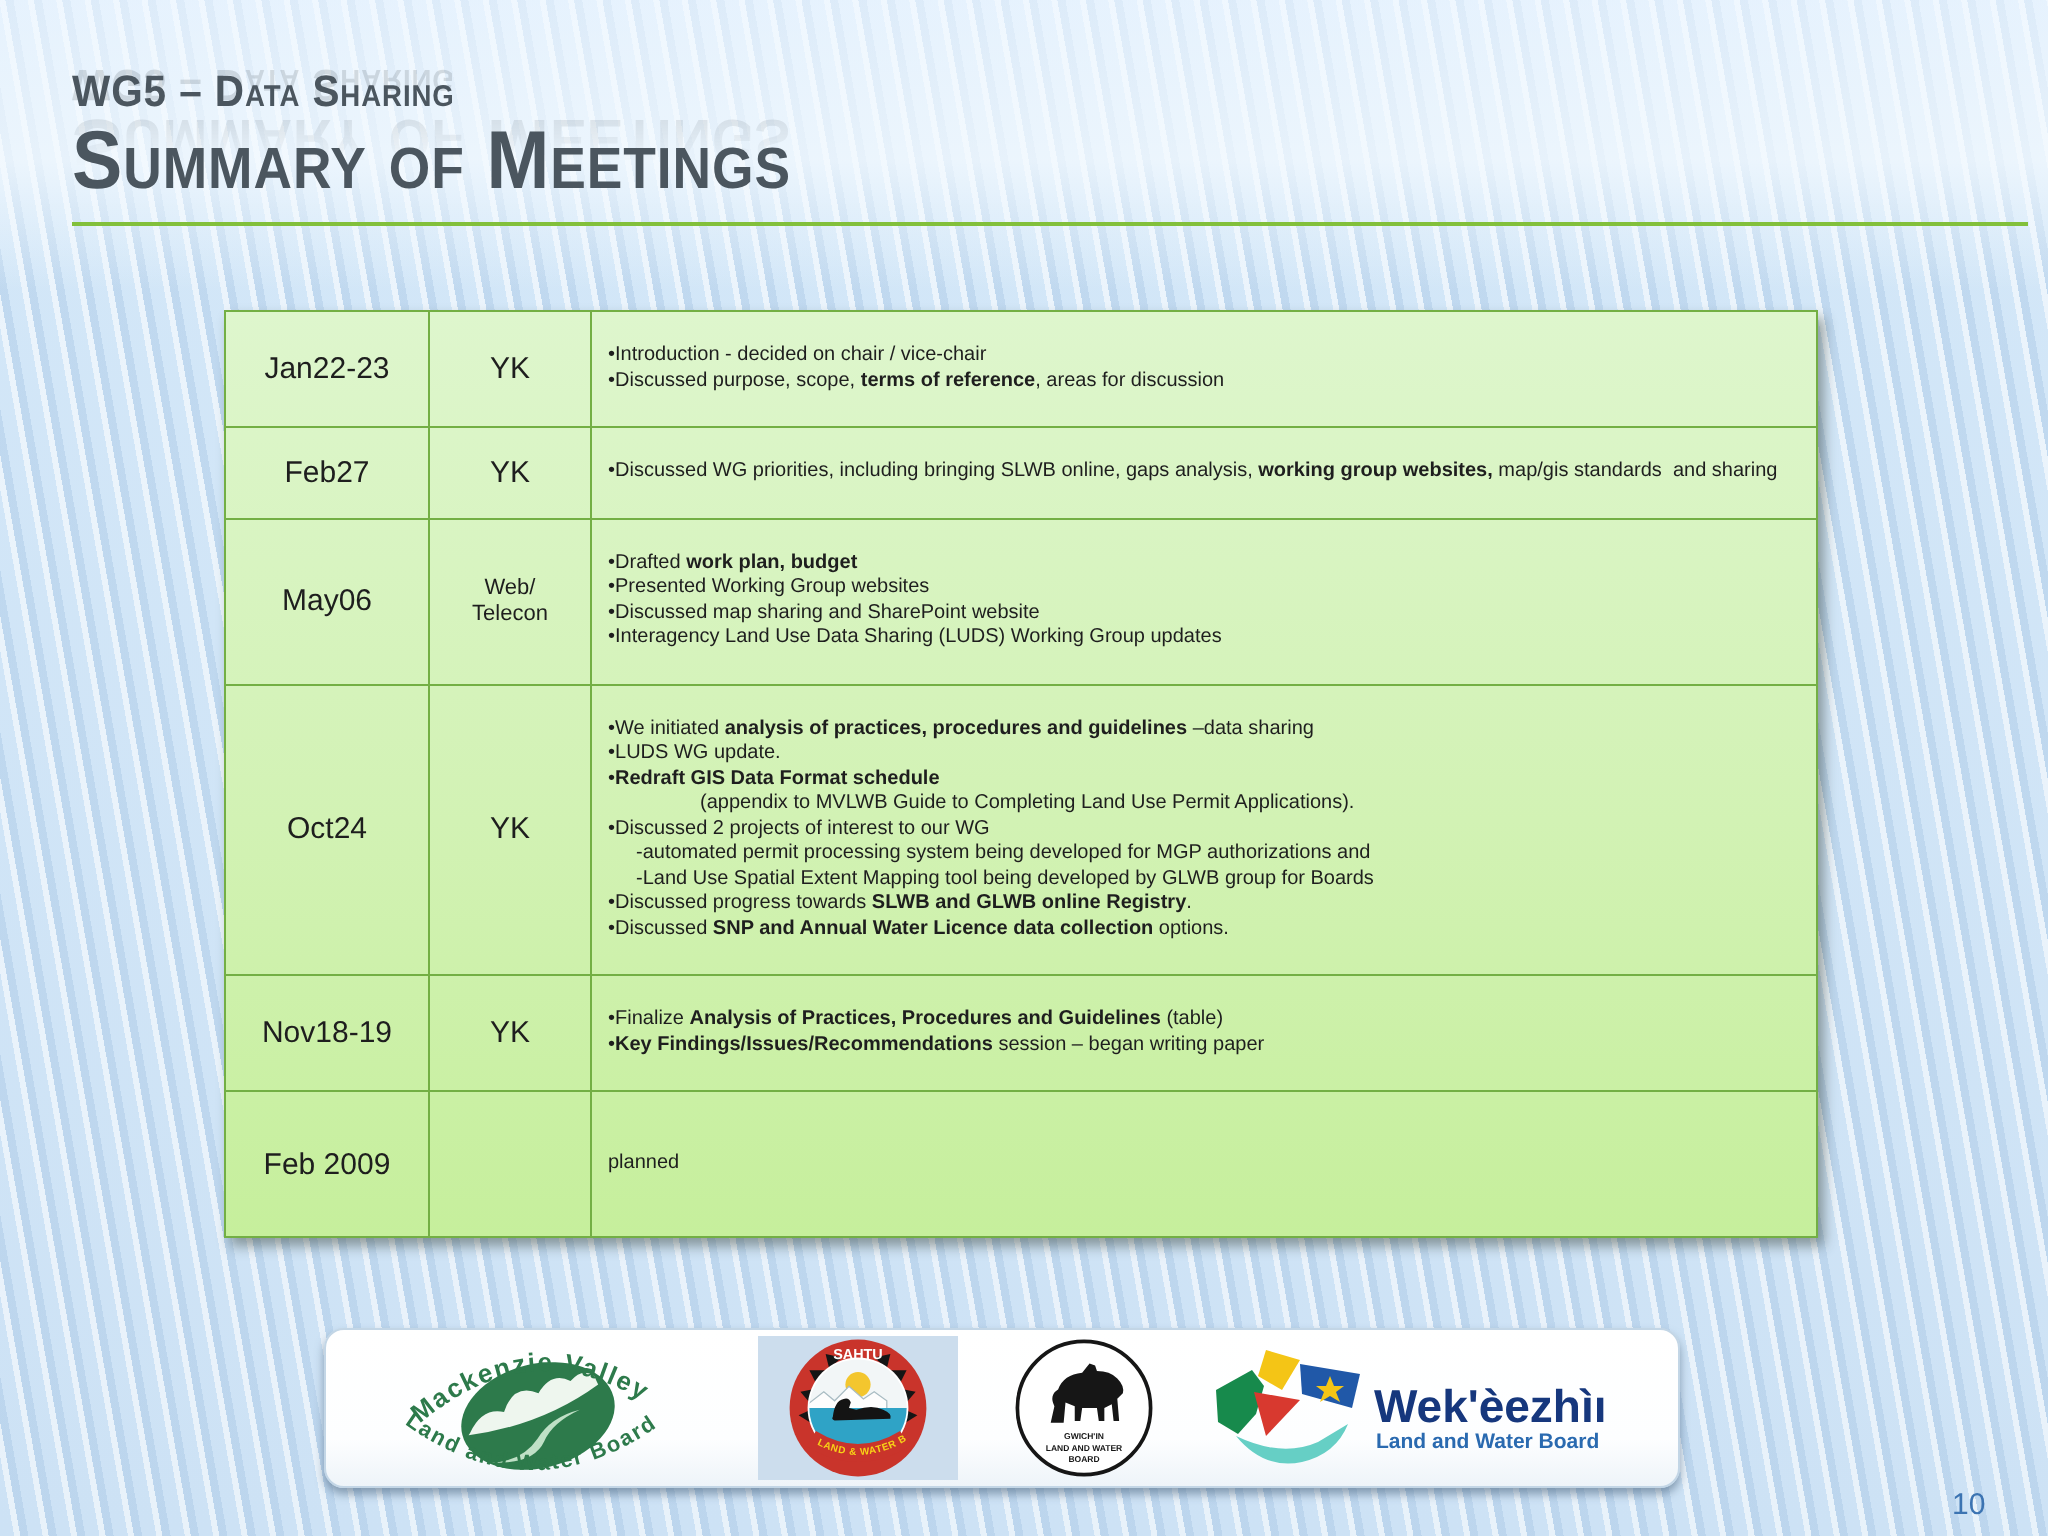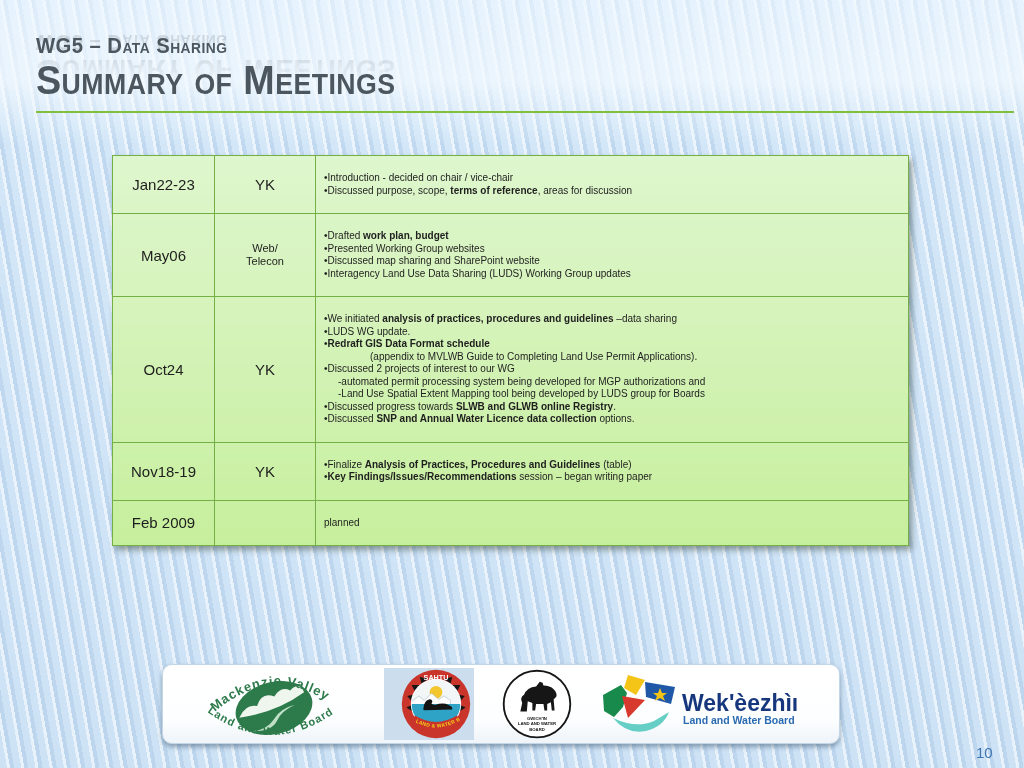--- a/index.html
+++ b/index.html
@@ -26,37 +26,37 @@
        -webkit-mask-image:linear-gradient(to bottom, transparent 30%, rgba(0,0,0,0.9) 100%);
        mask-image:linear-gradient(to bottom, transparent 30%, rgba(0,0,0,0.9) 100%);}
   .green-rule{position:absolute;left:36px;top:111px;width:978px;height:2px;background:#82c03b;z-index:3;}
 
   
   .meet-table{position:absolute;left:112px;top:155px;width:797px;border-collapse:collapse;
       background:linear-gradient(180deg,#def6cd 0%,#d2f2b4 55%,#c6ef9c 100%);
       box-shadow:3px 4px 6px rgba(45,55,45,0.45);z-index:2;}
   .meet-table td{border:1.6px solid #73af44;vertical-align:middle;color:#1e1e1e;}
   td.date-cell{width:97px;text-align:center;font-size:15px;padding:3px 2px;}
-  td.loc-cell{width:68px;text-align:center;font-size:15px;padding:16px;}
+  td.loc-cell{width:68px;text-align:center;font-size:15px;padding:6px;}
   td.loc-cell.loc-small{font-size:11px;line-height:1.15;white-space:pre-line;}
   td.notes-cell{padding:16px 8px;font-size:10px;}
   .note-line{line-height:1.25;white-space:pre-wrap;text-align:left;}
   .note-line .b{font-weight:bold;}
   .note-line.indent-1{padding-left:14px;}
   .note-line.indent-2{padding-left:46px;}
   .meet-table tr:nth-child(6) td{height:40px;}
   .meet-table tr:nth-child(7) td{height:33px;}
 
   
   .logo-bar{position:absolute;left:162px;top:664px;width:676px;height:78px;
       background:linear-gradient(180deg,#ffffff 0%,#fdfeff 70%,#eef4f9 100%);
       border:1px solid #c3d6e6;border-radius:10px;
       box-shadow:0 3px 5px rgba(70,95,120,0.55);
       display:flex;align-items:center;justify-content:center;gap:26px;z-index:2;}
-  .sahtu-box{width:90px;height:72px;background:#ccdded;display:flex;align-items:center;justify-content:flex-end;}
+  .sahtu-box{width:100px;height:72px;background:#ccdded;display:flex;align-items:center;justify-content:center;}
   .page-num{position:absolute;left:976px;top:744px;font-size:15px;color:#3c74b2;z-index:2;}
 </style>
 </head>
 <body>
 
 <div class="slide">
   <div class="stripes"></div>
   <div class="top-fade"></div>
 
   <div class="hdr pretitle-reflect">WG5 – Data Sharing</div>
@@ -66,20 +66,27 @@
   <div class="green-rule"></div>
 
   <table class="meet-table">
     <tbody>
         <tr>
           <td class="date-cell">Jan22-23</td>
           <td class="loc-cell">YK</td>
           <td class="notes-cell">
             <div class="note-line indent-0"><span>•</span><span>Introduction - decided on chair / vice-chair</span></div>
             <div class="note-line indent-0"><span>•</span><span>Discussed purpose, scope, </span><span class="b">terms of reference</span><span>, areas for discussion</span></div>
+          </td>
+        </tr>
+        <tr>
+          <td class="date-cell">Feb27</td>
+          <td class="loc-cell">YK</td>
+          <td class="notes-cell">
+            <div class="note-line indent-0"><span>•</span><span>Discussed WG priorities, including bringing SLWB online, gaps analysis, </span><span class="b">working group websites,</span><span> map/gis standards  and sharing</span></div>
           </td>
         </tr>
         <tr>
           <td class="date-cell">May06</td>
           <td class="loc-cell loc-small">Web/
 Telecon</td>
           <td class="notes-cell">
             <div class="note-line indent-0"><span>•</span><span>Drafted </span><span class="b">work plan, budget</span></div>
             <div class="note-line indent-0"><span>•</span><span>Presented Working Group websites</span></div>
             <div class="note-line indent-0"><span>•</span><span>Discussed map sharing and SharePoint website</span></div>
@@ -89,21 +96,21 @@
         <tr>
           <td class="date-cell">Oct24</td>
           <td class="loc-cell">YK</td>
           <td class="notes-cell">
             <div class="note-line indent-0"><span>•</span><span>We initiated </span><span class="b">analysis of practices, procedures and guidelines</span><span> –data sharing</span></div>
             <div class="note-line indent-0"><span>•</span><span>LUDS WG update.</span></div>
             <div class="note-line indent-0"><span>•</span><span class="b">Redraft GIS Data Format schedule</span></div>
             <div class="note-line indent-2"><span>(appendix to MVLWB Guide to Completing Land Use Permit Applications).</span></div>
             <div class="note-line indent-0"><span>•</span><span>Discussed 2 projects of interest to our WG</span></div>
             <div class="note-line indent-1"><span>-automated permit processing system being developed for MGP authorizations and</span></div>
-            <div class="note-line indent-1"><span>-Land Use Spatial Extent Mapping tool being developed by LUDS group for Boards</span></div>
+            <div class="note-line indent-1"><span>-Land Use Spatial Extent Mapping tool being developed by GLWB group for Boards</span></div>
             <div class="note-line indent-0"><span>•</span><span>Discussed progress towards </span><span class="b">SLWB and GLWB online Registry</span><span>.</span></div>
             <div class="note-line indent-0"><span>•</span><span>Discussed </span><span class="b">SNP and Annual Water Licence data collection</span><span> options.</span></div>
           </td>
         </tr>
         <tr>
           <td class="date-cell">Nov18-19</td>
           <td class="loc-cell">YK</td>
           <td class="notes-cell">
             <div class="note-line indent-0"><span>•</span><span>Finalize </span><span class="b">Analysis of Practices, Procedures and Guidelines</span><span> (table)</span></div>
             <div class="note-line indent-0"><span>•</span><span class="b">Key Findings/Issues/Recommendations</span><span> session – began writing paper</span></div>

